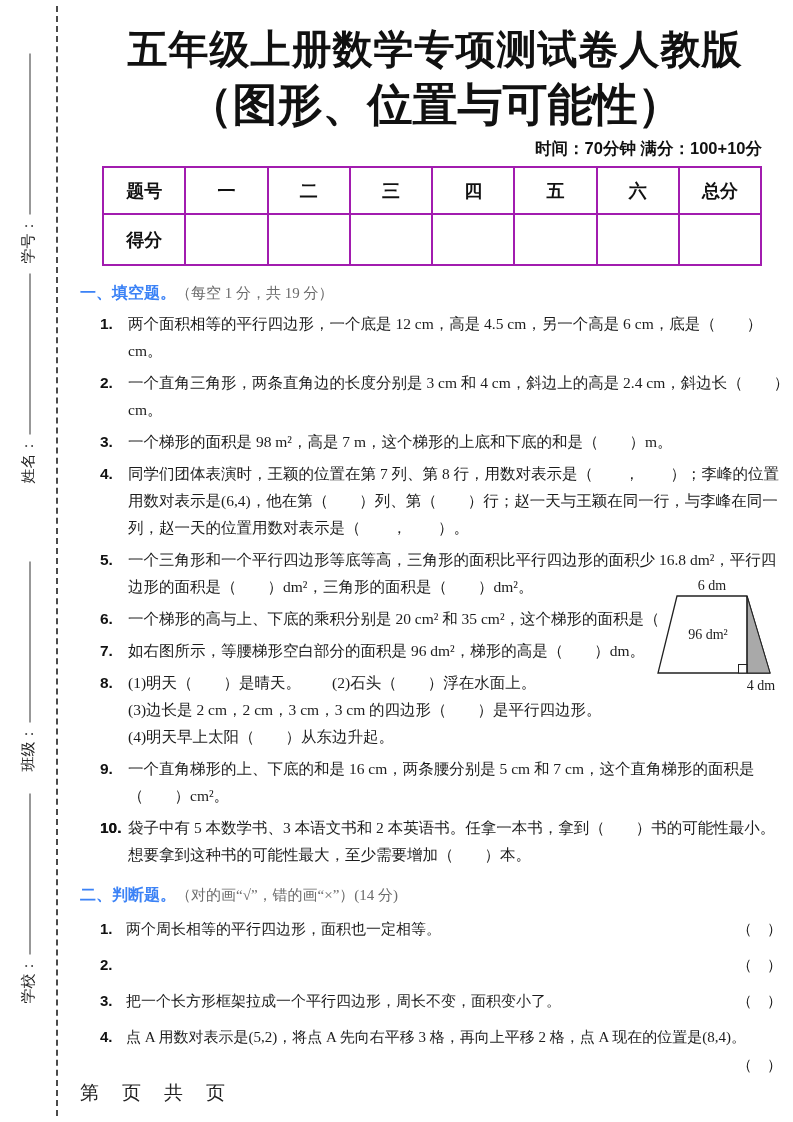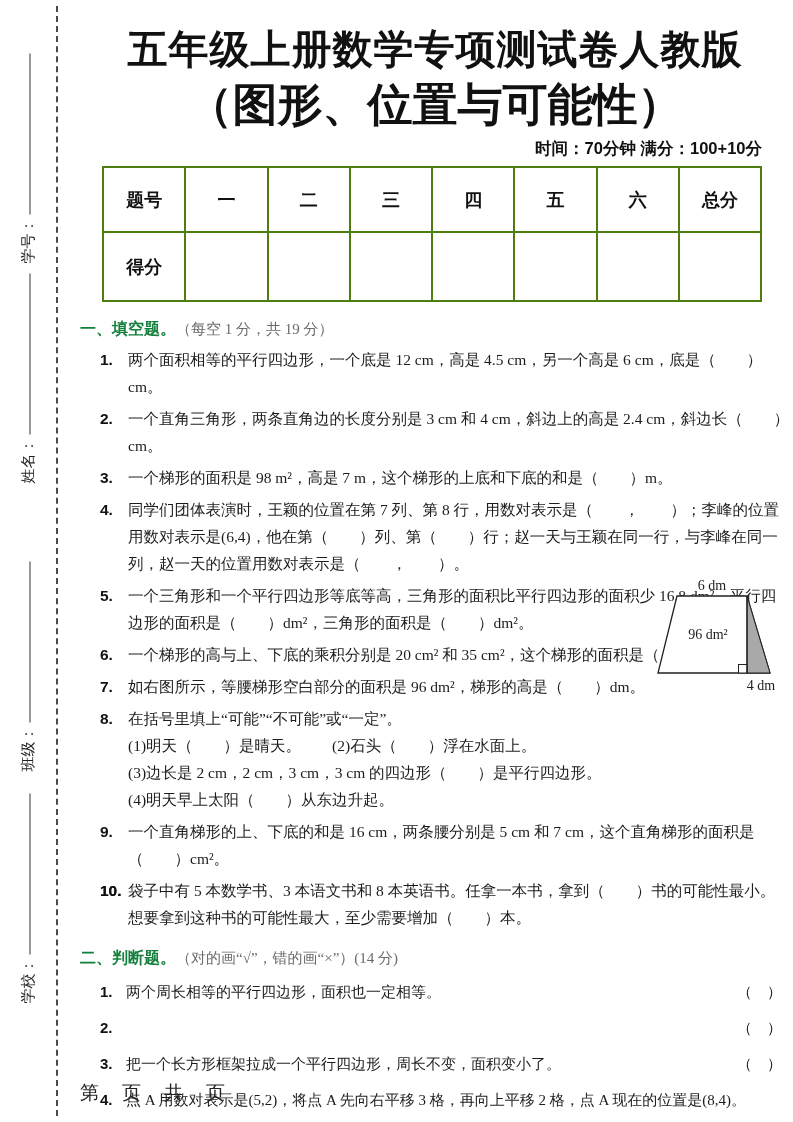--- a/index.html
+++ b/index.html
@@ -28,25 +28,25 @@
   }
   .meta{
     font-family:"Liberation Sans","DejaVu Sans",sans-serif;font-weight:bold;
     font-size:16.5px;text-align:right;padding-right:28px;margin-top:12px;color:#111;
   }
   table.score{
     border-collapse:collapse;table-layout:fixed;width:660px;margin:6px 0 0 22px;
     font-family:"Liberation Sans","DejaVu Sans",sans-serif;font-weight:bold;font-size:18px;
     text-align:center;color:#111;
   }
-  table.score th,table.score td{border:2px solid #4d7c0f;padding:13px;}
+  table.score th,table.score td{border:2px solid #a21caf;padding:4px;}
   table.score tr:nth-child(1) th{height:37px;}
   table.score tr:nth-child(2) th,table.score tr:nth-child(2) td{height:41px;}
   .sec-heading{margin:15px 0 2px 0;font-size:16px;line-height:24px;}
-  .sec-title{font-family:"Liberation Sans","DejaVu Sans",sans-serif;font-weight:bold;color:#15803d;}
+  .sec-title{font-family:"Liberation Sans","DejaVu Sans",sans-serif;font-weight:bold;color:#3b82f6;}
   .sec-note{color:#6b6b6b;font-size:15px;}
   .q{position:relative;margin:5px 0 0 20px;padding-left:28px;line-height:27px;font-size:15.5px;}
   .qno{
     position:absolute;left:0;top:0;width:26px;font-weight:bold;
     font-family:"Liberation Sans","DejaVu Sans",sans-serif;color:#111;
   }
   .q .sub-line{line-height:27px;}
   .q7wrap{width:555px;}
   .jq{display:flex;flex-wrap:wrap;margin:8px 0 0 20px;line-height:28px;font-size:15px;}
   .jq .jno{
@@ -146,35 +146,34 @@
   <div class="q">
     <span class="qno">6.</span>
     <span>一个梯形的高与上、下底的乘积分别是 20 cm² 和 35 cm²，这个梯形的面积是（　　）cm²。</span>
   </div>
   <div class="q q7wrap">
     <span class="qno">7.</span>
     <span>如右图所示，等腰梯形空白部分的面积是 96 dm²，梯形的高是（　　）dm。</span>
   </div>
   <div class="q q7wrap">
     <span class="qno">8.</span>
-    <span>在括号里填上“可能”“不可能”或“一定”。</span>
     <div class="sub-line">(1)明天（　　）是晴天。　　(2)石头（　　）浮在水面上。</div>
     <div class="sub-line">(3)边长是 2 cm，2 cm，3 cm，3 cm 的四边形（　　）是平行四边形。</div>
     <div class="sub-line">(4)明天早上太阳（　　）从东边升起。</div>
   </div>
   <div class="q">
     <span class="qno">9.</span>
     <span>一个直角梯形的上、下底的和是 16 cm，两条腰分别是 5 cm 和 7 cm，这个直角梯形的面积是（　　）cm²。</span>
   </div>
   <div class="q">
     <span class="qno">10.</span>
   </div>
   <div class="q">
     <span class="qno">10.</span>
-    <span>袋子中有 5 本数学书、3 本语文书和 8 本英语书。任拿一本书，拿到（　　）书的可能性最小。想要拿到这种书的可能性最大，至少需要增加（　　）本。</span>
+    <span>袋子中有 5 本数学书、3 本语文书和 2 本英语书。任拿一本书，拿到（　　）书的可能性最小。想要拿到这种书的可能性最大，至少需要增加（　　）本。</span>
   </div>
 
   <div class="sec-heading">
     <span class="sec-title">二、判断题。</span><span class="sec-note">（对的画“√”，错的画“×”）(14 分)</span>
   </div>
 
   <div class="jq">
     <span class="jno">1.</span>
     <span class="jtext">两个周长相等的平行四边形，面积也一定相等。</span>
     <span class="jans">（　）</span>

